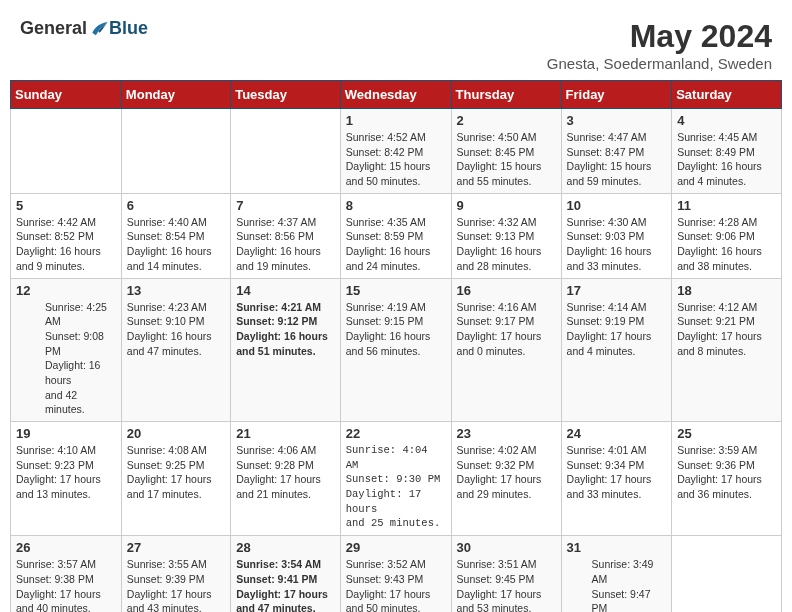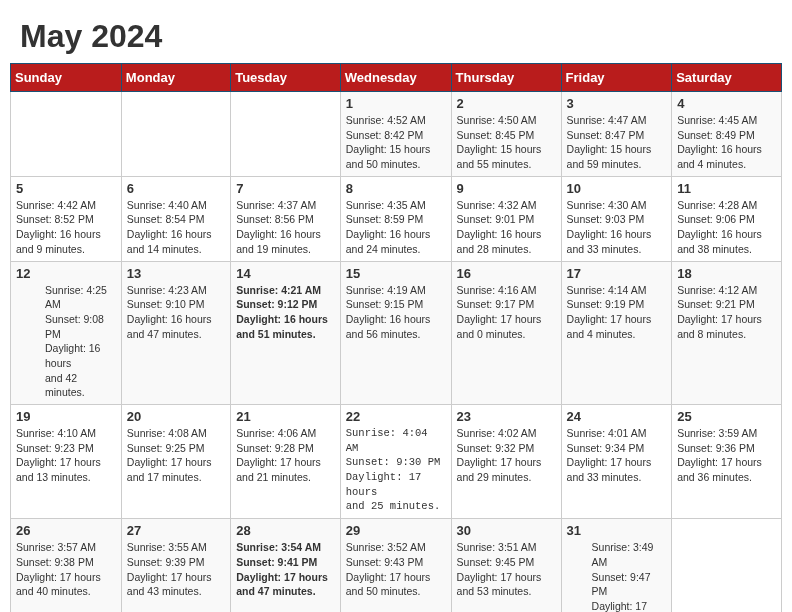--- a/index.html
+++ b/index.html
@@ -89,22 +89,33 @@
       line-height: 1.4;
     }
     .empty-cell {
       background: #fff !important;
     }
   </style>
 </head>
 <body>
 
 <div class="header">
+  <div class="logo">
+    <div class="logo-text">
+      <span class="logo-general">General</span>
+      <svg class="logo-bird" viewBox="0 0 30 25" xmlns="http://www.w3.org/2000/svg">
+        <path d="M5,18 Q10,8 18,5 Q22,3 28,2 Q24,8 20,10 Q16,12 14,16 Q12,20 10,22 Z" fill="#2471a3"></path>
+        <path d="M14,16 Q18,10 25,6 Q20,14 16,18 Z" fill="#1a5276"></path>
+      </svg>
+      <span class="logo-blue">Blue</span>
+    </div>
+  </div>
   <div class="title-section">
     <div class="month-year">May 2024</div>
+    <div class="location">Gnesta, Soedermanland, Sweden</div>
   </div>
 </div>
 
 <table>
   <thead>
     <tr>
     <th>Sunday</th>
         <th>Monday</th>
         <th>Tuesday</th>
         <th>Wednesday</th>
@@ -172,21 +183,21 @@
         <td>
           <div class="day-number">8</div>
           <div class="day-info" style="white-space: pre-line;">Sunrise: 4:35 AM
 Sunset: 8:59 PM
 Daylight: 16 hours
 and 24 minutes.</div>
         </td>
         <td>
           <div class="day-number">9</div>
           <div class="day-info" style="white-space: pre-line;">Sunrise: 4:32 AM
-Sunset: 9:01 PM
+Sunset: 9:13 PM
 Daylight: 16 hours
 and 28 minutes.</div>
         </td>
         <td>
           <div class="day-number">10</div>
           <div class="day-info" style="white-space: pre-line;">Sunrise: 4:30 AM
 Sunset: 9:03 PM
 Daylight: 16 hours
 and 33 minutes.</div>
         </td>

